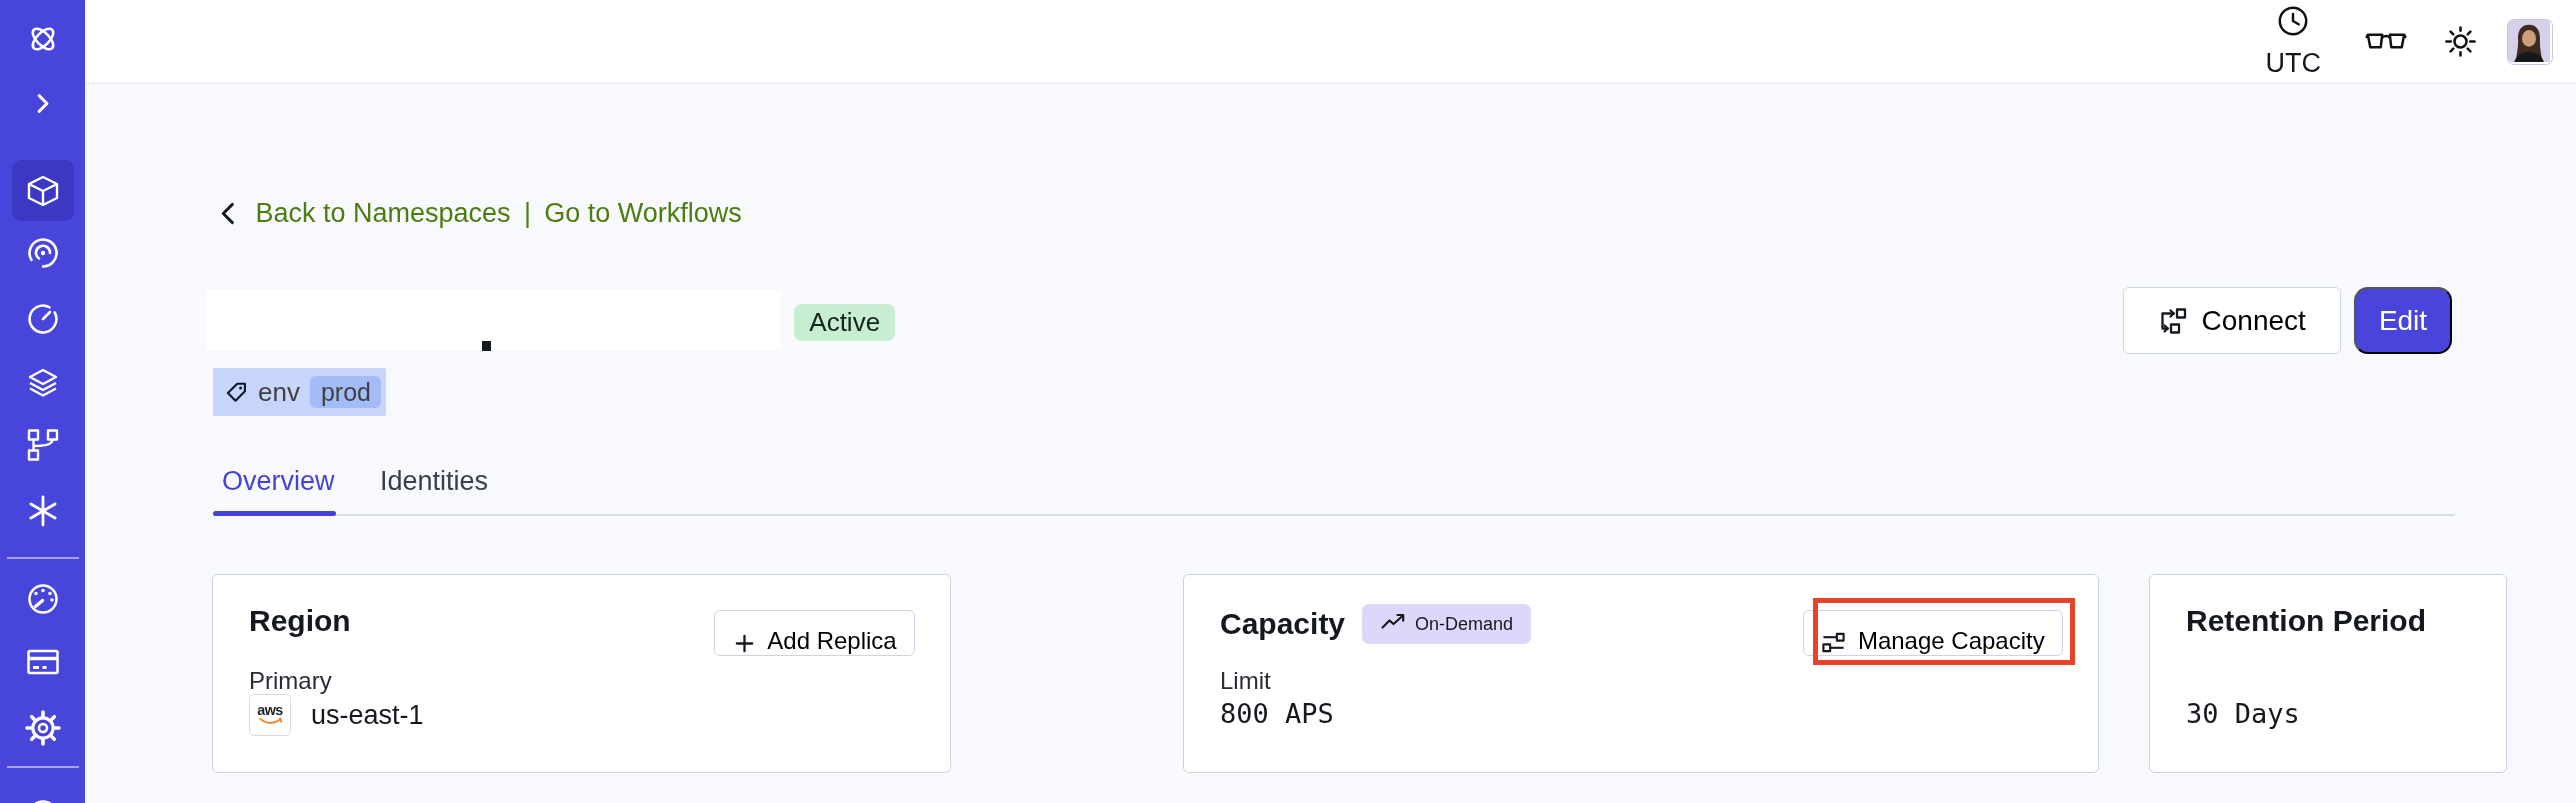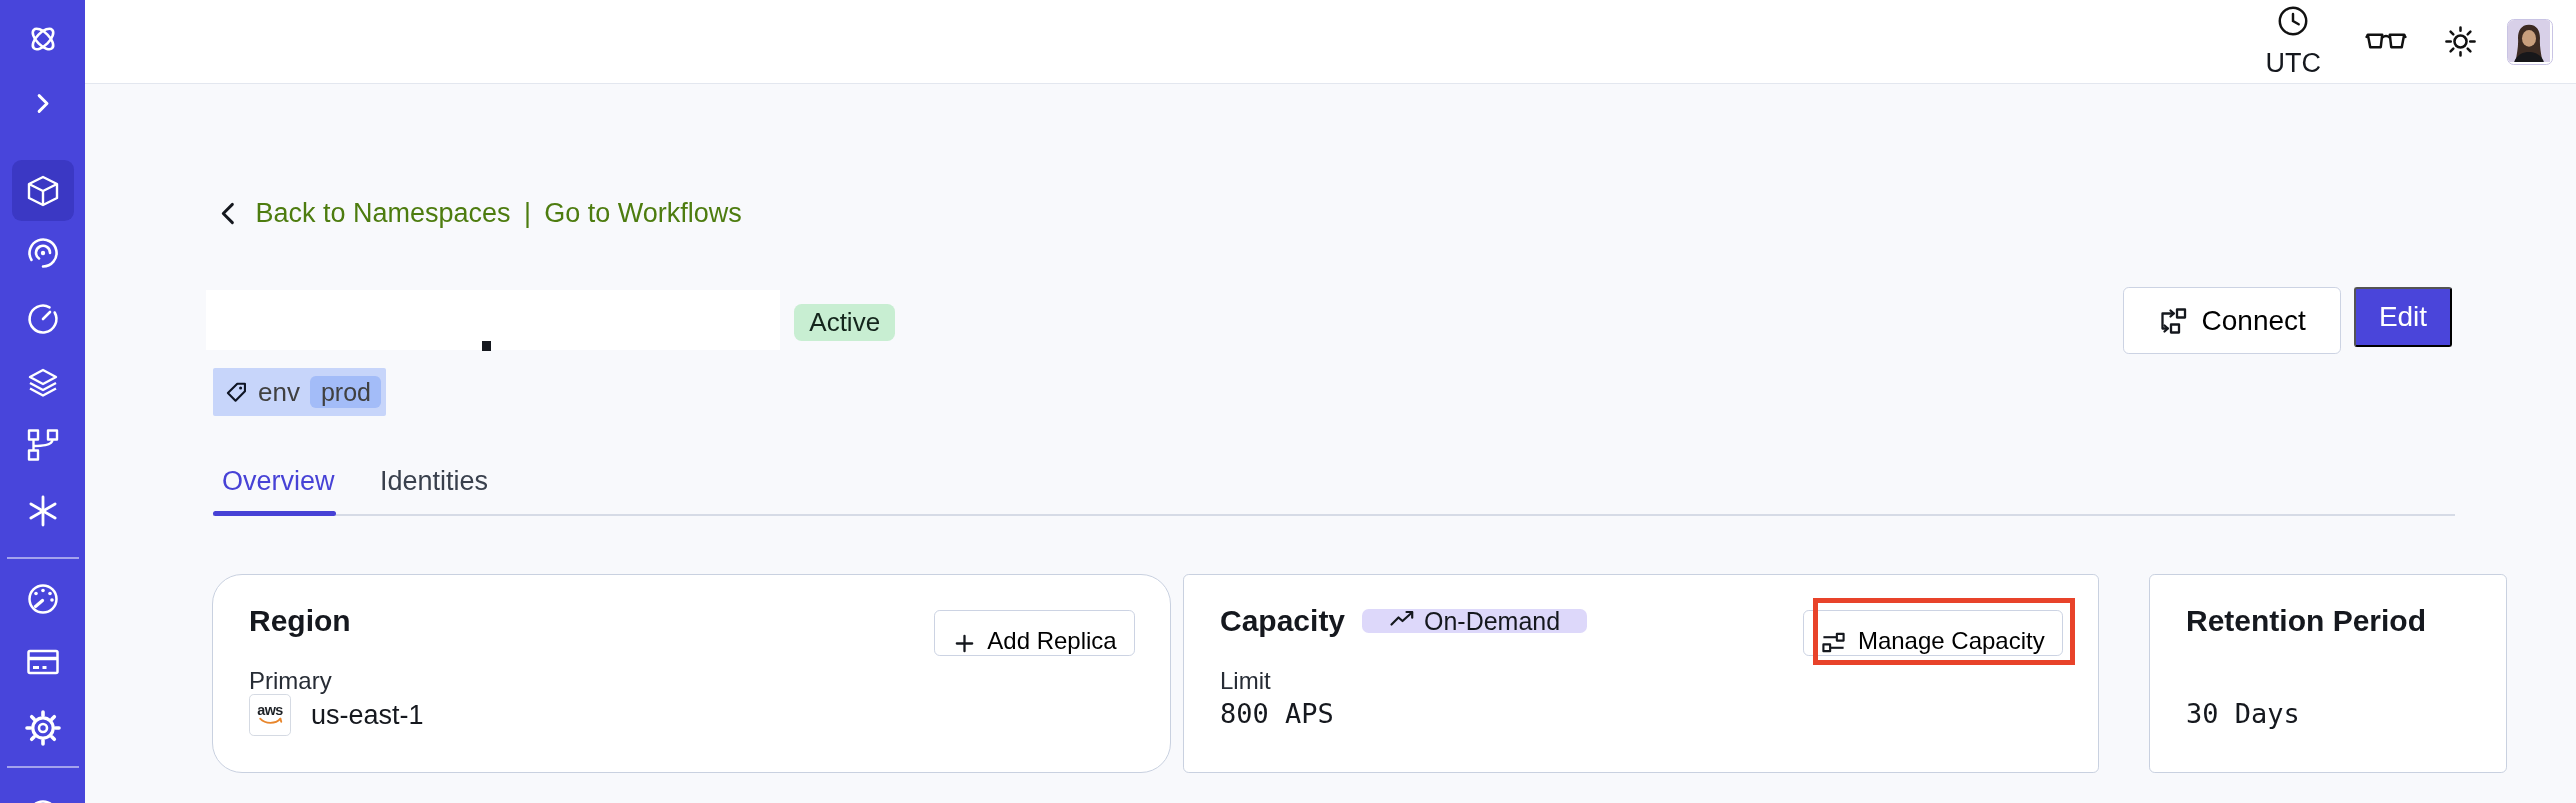--- a/index.html
+++ b/index.html
@@ -31,50 +31,50 @@
   .breadcrumb .crumb{cursor:pointer;}
 
   
   .title-white-box{position:absolute;left:206px;top:290px;width:574px;height:60px;background:#ffffff;}
   .title-dot{position:absolute;left:482px;top:341px;width:8.6px;height:9.6px;background:#15181e;}
   .status-badge{position:absolute;left:794px;top:304px;height:37px;padding:0 15.3px;border-radius:7.7px;
     background:var(--active-badge-bg,#c8eed2);color:#14251c;font-size:26px;display:flex;align-items:center;}
   .connect-btn{position:absolute;left:2123px;top:287px;width:218px;height:67px;background:#fff;
     border:1.9px solid var(--button-border,#ccd3e3);border-radius:5.8px;display:flex;align-items:center;justify-content:center;
     gap:13.4px;font-size:28px;font-weight:500;cursor:pointer;box-sizing:border-box;}
-  .edit-btn{position:absolute;left:2354px;top:287px;width:98px;height:60px;background:var(--edit-button-bg,#4a45da);
-    color:#fff;border-radius:3px;display:flex;align-items:center;justify-content:center;font-size:28px;font-weight:500;cursor:pointer;}
+  .edit-btn{position:absolute;left:2354px;top:287px;width:98px;height:67px;background:var(--edit-button-bg,#4a45da);
+    color:#fff;border-radius:14px;display:flex;align-items:center;justify-content:center;font-size:28px;font-weight:500;cursor:pointer;}
 
   
   .tag-chip{position:absolute;left:213px;top:368px;height:48px;background:var(--tag-bg,#c7d5fa);border-radius:2px;
     display:flex;align-items:center;gap:10.5px;padding:0 4.8px 0 11.5px;font-size:26px;color:#404040;}
   .tag-value{background:var(--tag-value-bg,#a3bcf8);border-radius:5.8px;padding:1.9px 10.5px;font-size:25px;}
 
   
   .tab{position:absolute;top:466px;font-size:27px;font-weight:500;cursor:pointer;}
   .tab-overview{left:222px;color:var(--accent,#4742d6);}
   .tab-identities{left:380px;color:#39404d;}
   .tab-rule{position:absolute;left:213px;top:514px;width:2242px;height:1.9px;background:#d6dbe6;}
   .tab-underline{position:absolute;left:213px;top:511px;width:123px;height:4.8px;background:var(--accent,#4742d6);border-radius:2.9px;}
 
   
   .card{position:absolute;top:574px;height:199px;background:#fff;border:1.9px solid var(--card-border,#c9d1e0);
     border-radius:5.8px;box-sizing:border-box;}
-  #card-region{left:212px;width:959px;border-radius:30px;}
+  #card-region{left:212px;width:739px;}
   #card-capacity{left:1183px;width:916px;}
   #card-retention{left:2149px;width:358px;}
   .card-title{position:absolute;left:36px;top:29px;font-size:30px;font-weight:700;display:flex;align-items:center;gap:17.3px;white-space:nowrap;}
   .field-label{position:absolute;left:36px;top:92px;font-size:24px;color:#272c35;}
   .field-value{position:absolute;left:36px;top:123px;font-size:27px;display:flex;align-items:center;gap:20px;white-space:nowrap;}
   .mono{font-family:"DejaVu Sans Mono",monospace;font-size:27px;}
   .card-action-btn{position:absolute;top:35px;right:35px;height:46px;border:1.9px solid var(--button-border,#ccd3e3);
     border-radius:5.8px;background:#fff;display:flex;align-items:flex-end;gap:11.5px;font-size:24px;font-weight:500;
     padding:0 17.3px;box-sizing:border-box;cursor:pointer;white-space:nowrap;}
-  .ondemand-badge{height:24px;background:var(--ondemand-badge-bg,#ddd8fa);border-radius:6.7px;display:flex;align-items:center;
-    gap:8.6px;padding:0 27px;font-size:25px;font-weight:400;}
+  .ondemand-badge{height:40px;background:var(--ondemand-badge-bg,#ddd8fa);border-radius:6.7px;display:flex;align-items:center;
+    gap:8.6px;padding:0 18px;font-size:18px;font-weight:400;}
   .aws-box{width:42px;height:42px;border:1.9px solid #d5dae3;border-radius:4.8px;background:#fff;display:flex;flex-direction:column;
     align-items:center;justify-content:center;box-sizing:border-box;}
   .aws-word{font-size:14.4px;font-weight:700;letter-spacing:-0.5px;line-height:12.5px;color:#1d2126;}
   .red-highlight{position:absolute;left:629px;top:23px;width:262px;height:67px;border:5.8px solid var(--highlight-red,#e8432a);
     box-sizing:border-box;z-index:4;pointer-events:none;}
 </style>
 </head>
 <body>
 
 <div class="screen">

